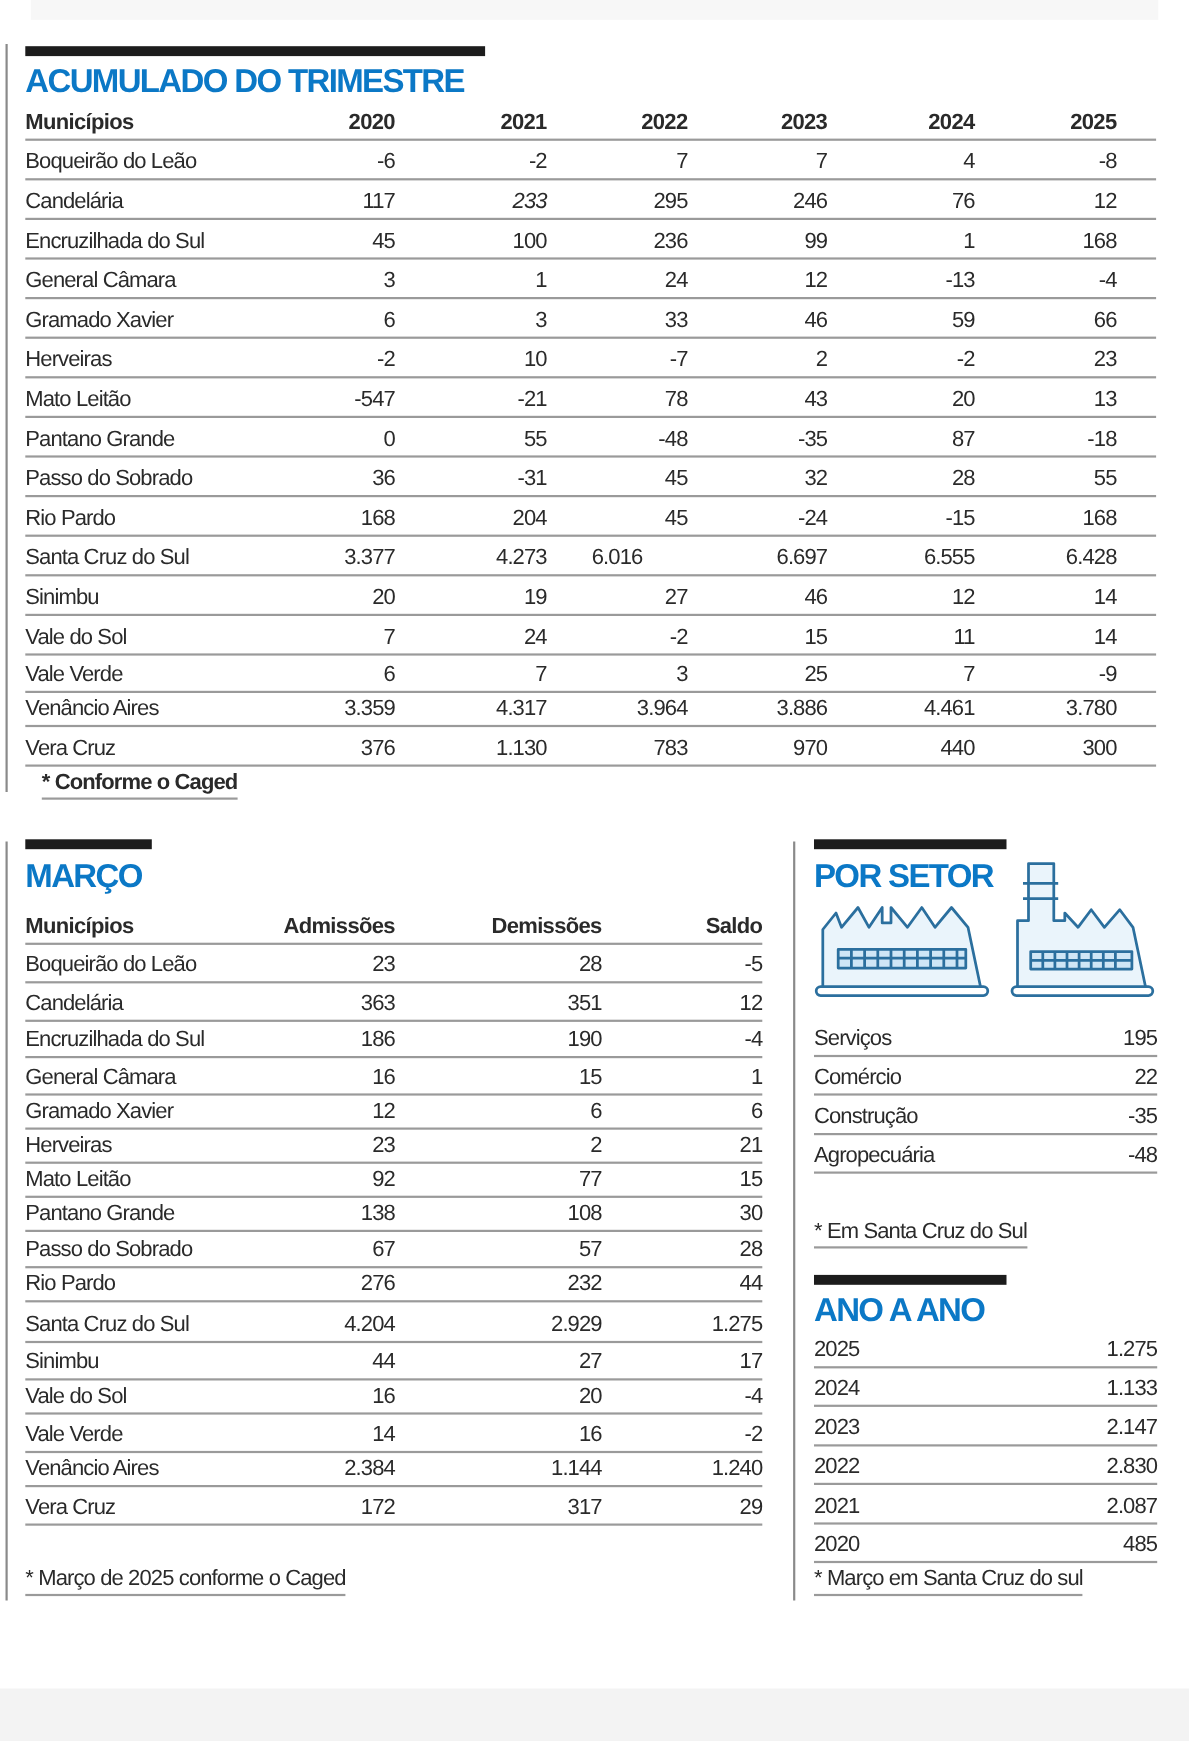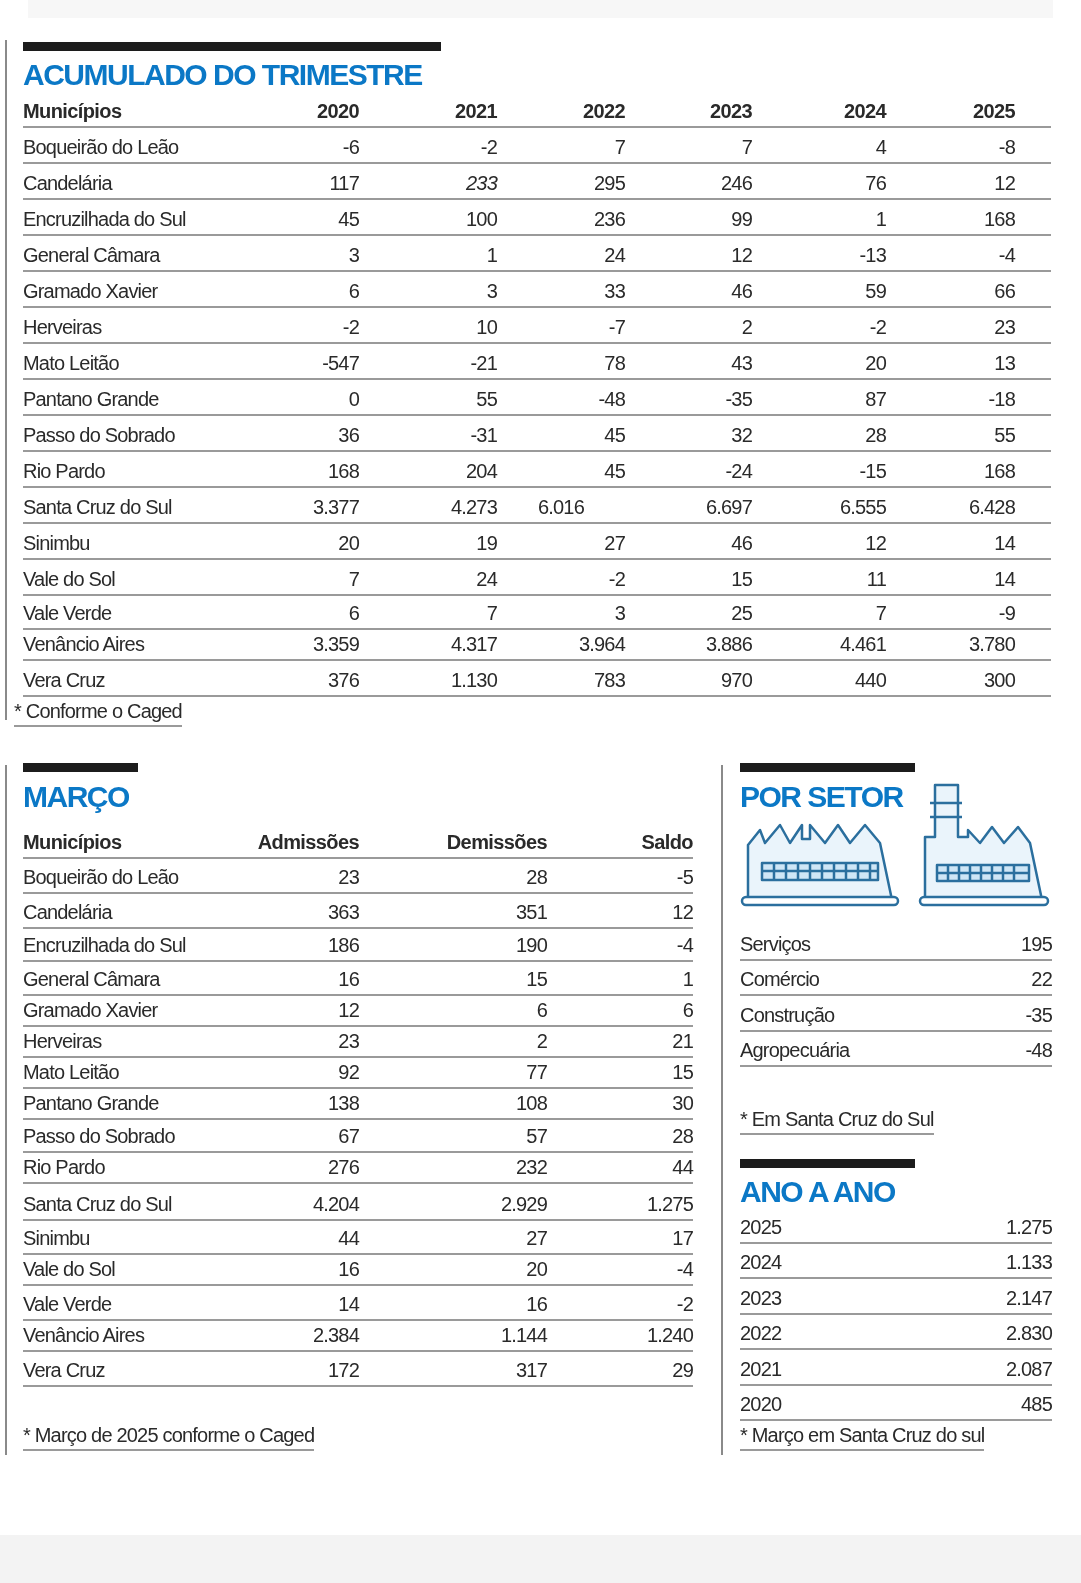--- a/index.html
+++ b/index.html
@@ -195,21 +195,21 @@
       <span class="name" style="width: 220px;">Vera Cruz</span>
       <span class="c" style="width: 116px;">376</span>
       <span class="c" style="width: 138px;">1.130</span>
       <span class="c" style="width: 128px;">783</span>
       <span class="c" style="width: 127px;">970</span>
       <span class="c" style="width: 134px;">440</span>
       <span class="c" style="width: 129px;">300</span>
     </div>
   </div>
 
-<div class="note" style="left:14px; top:700px;">* Conforme o Caged</div>
+<div class="note" style="left:38px; top:700px;font-weight:bold;">* Conforme o Caged</div>
 
 <div class="vrule" style="left:5px; top:765px; height:690px;"></div>
 <div class="blackbar" style="left:23px; top:763px; width:115px;"></div>
 <div class="title" style="left:23px; top:780px;">MARÇO</div>
 
 <div class="tbl" id="marco-table" style="left:23px; top:826px; width:670px;">
     <div class="row head" style="height: 33px;">
       <span class="name" style="width: 200px;">Municípios</span>
       <span class="c" style="width: 136px;">Admissões</span>
       <span class="c" style="width: 188px;">Demissões</span>

